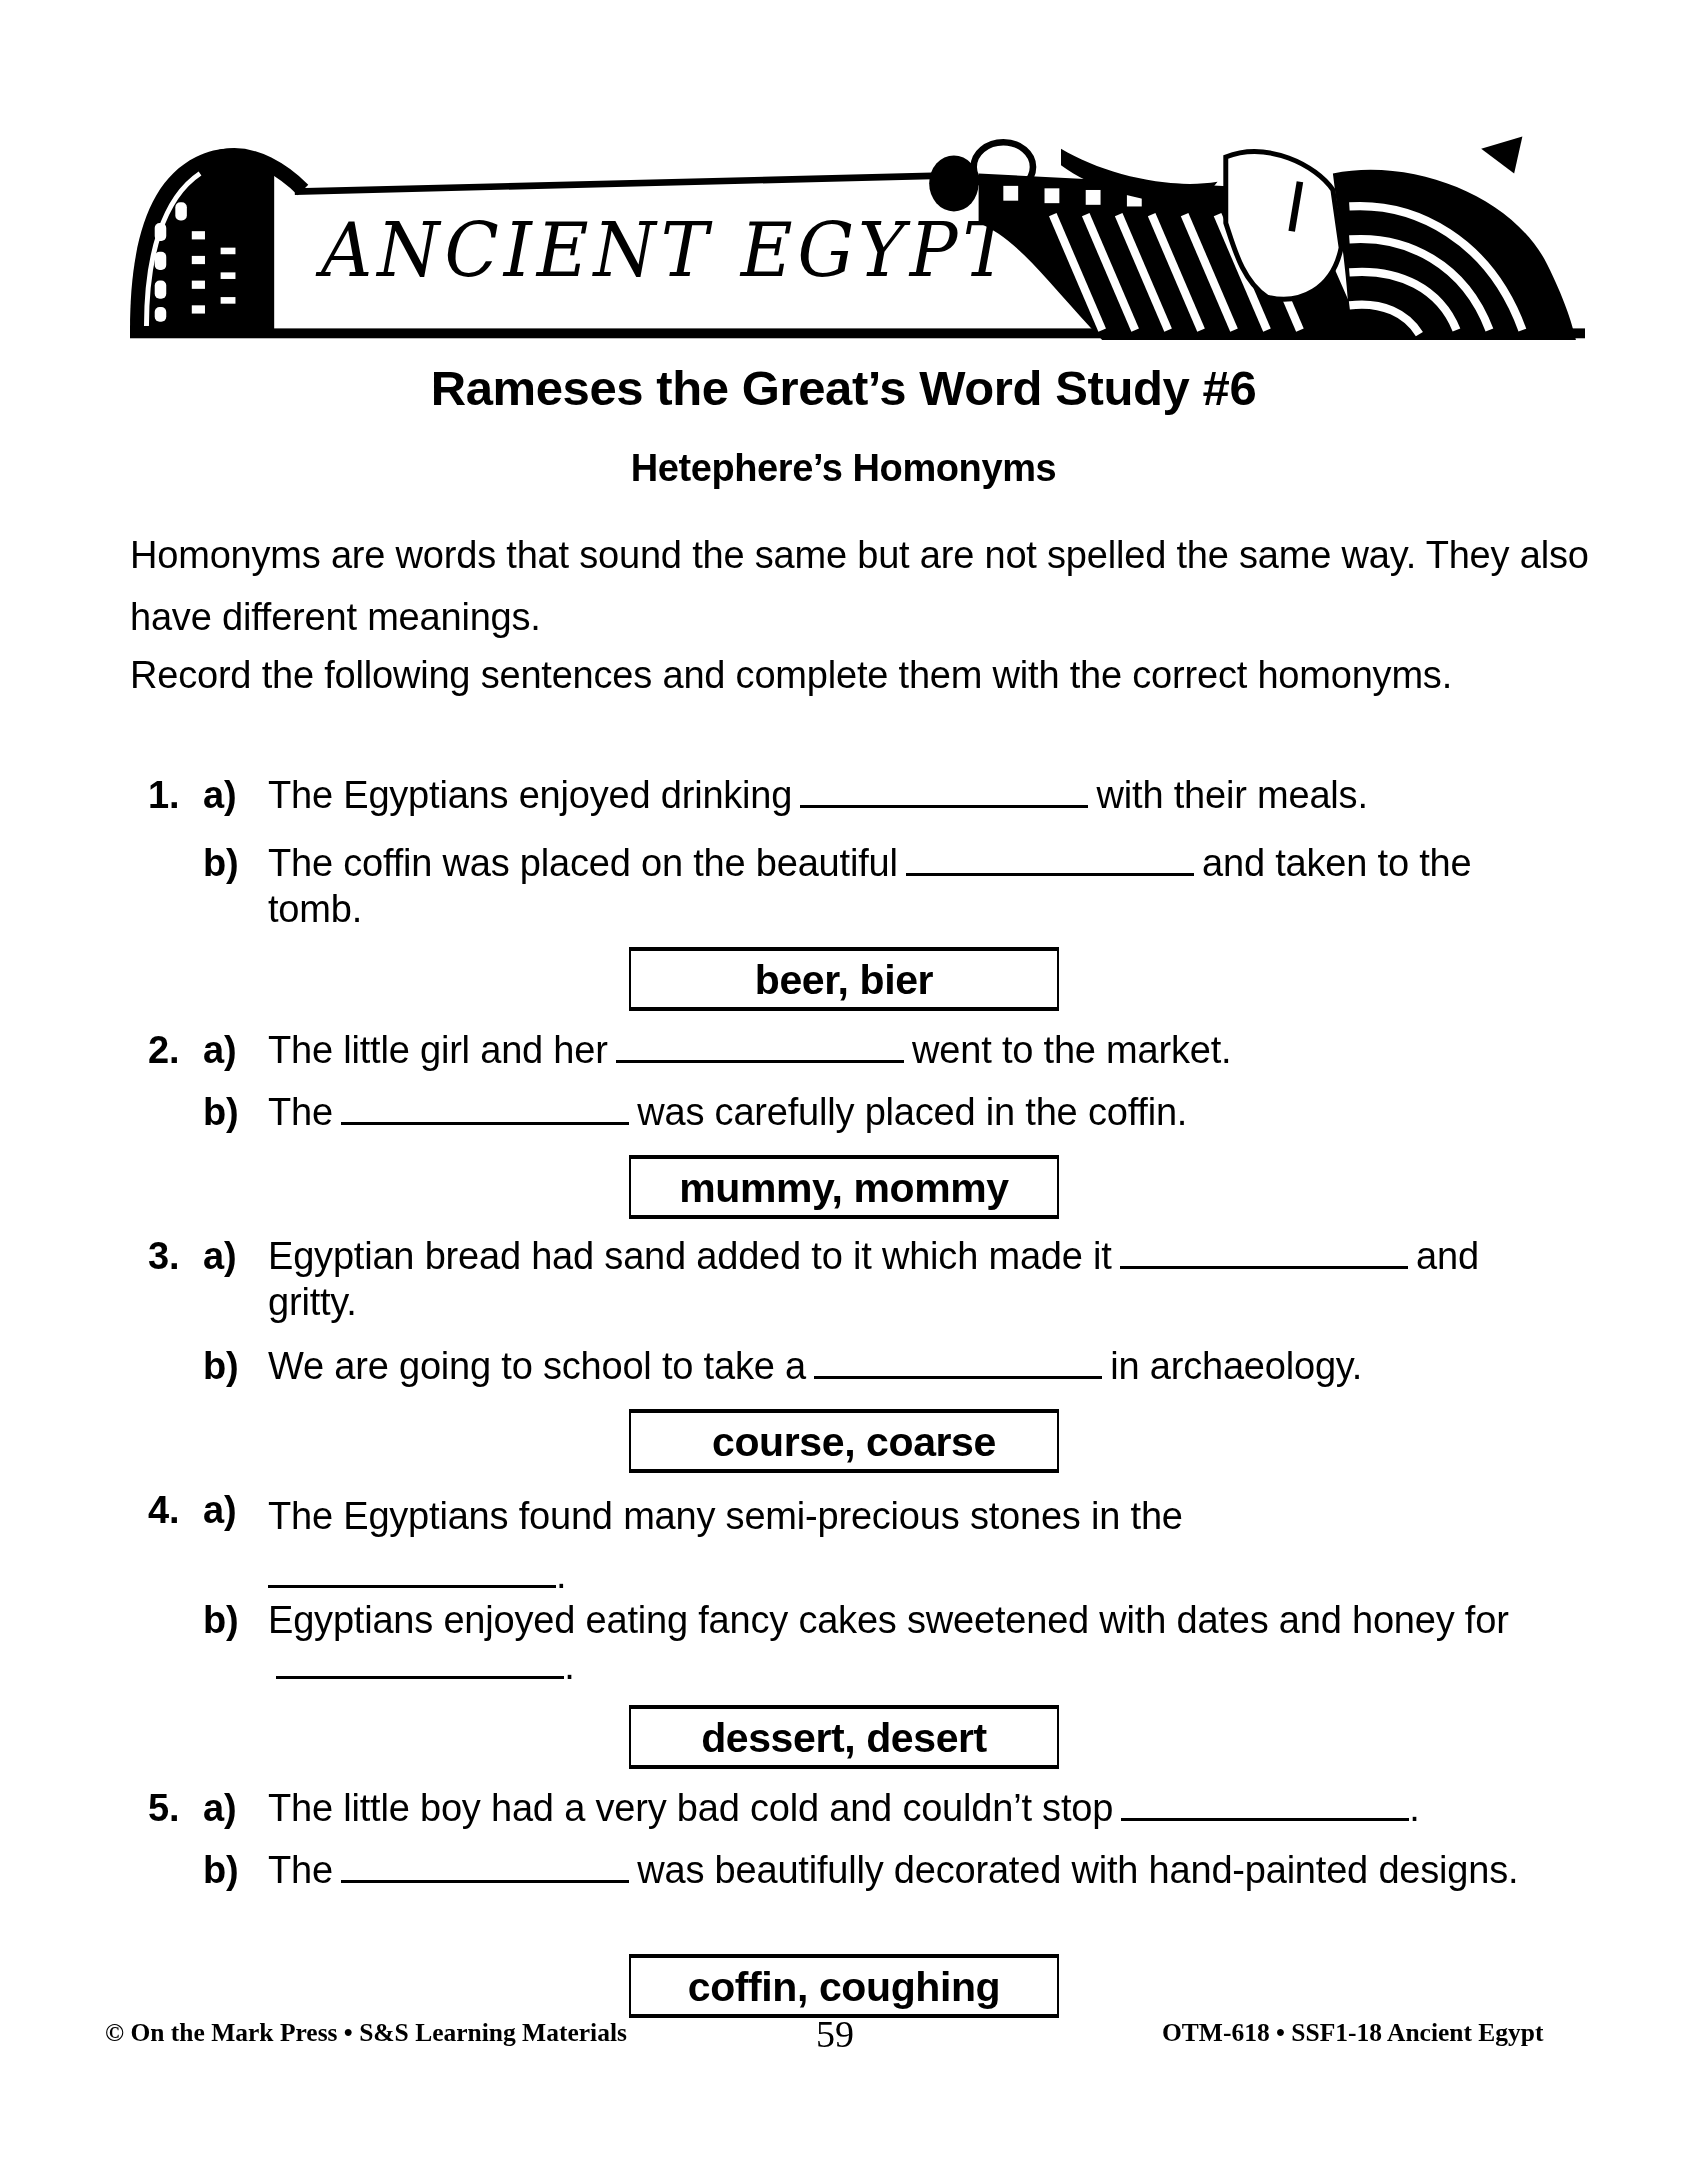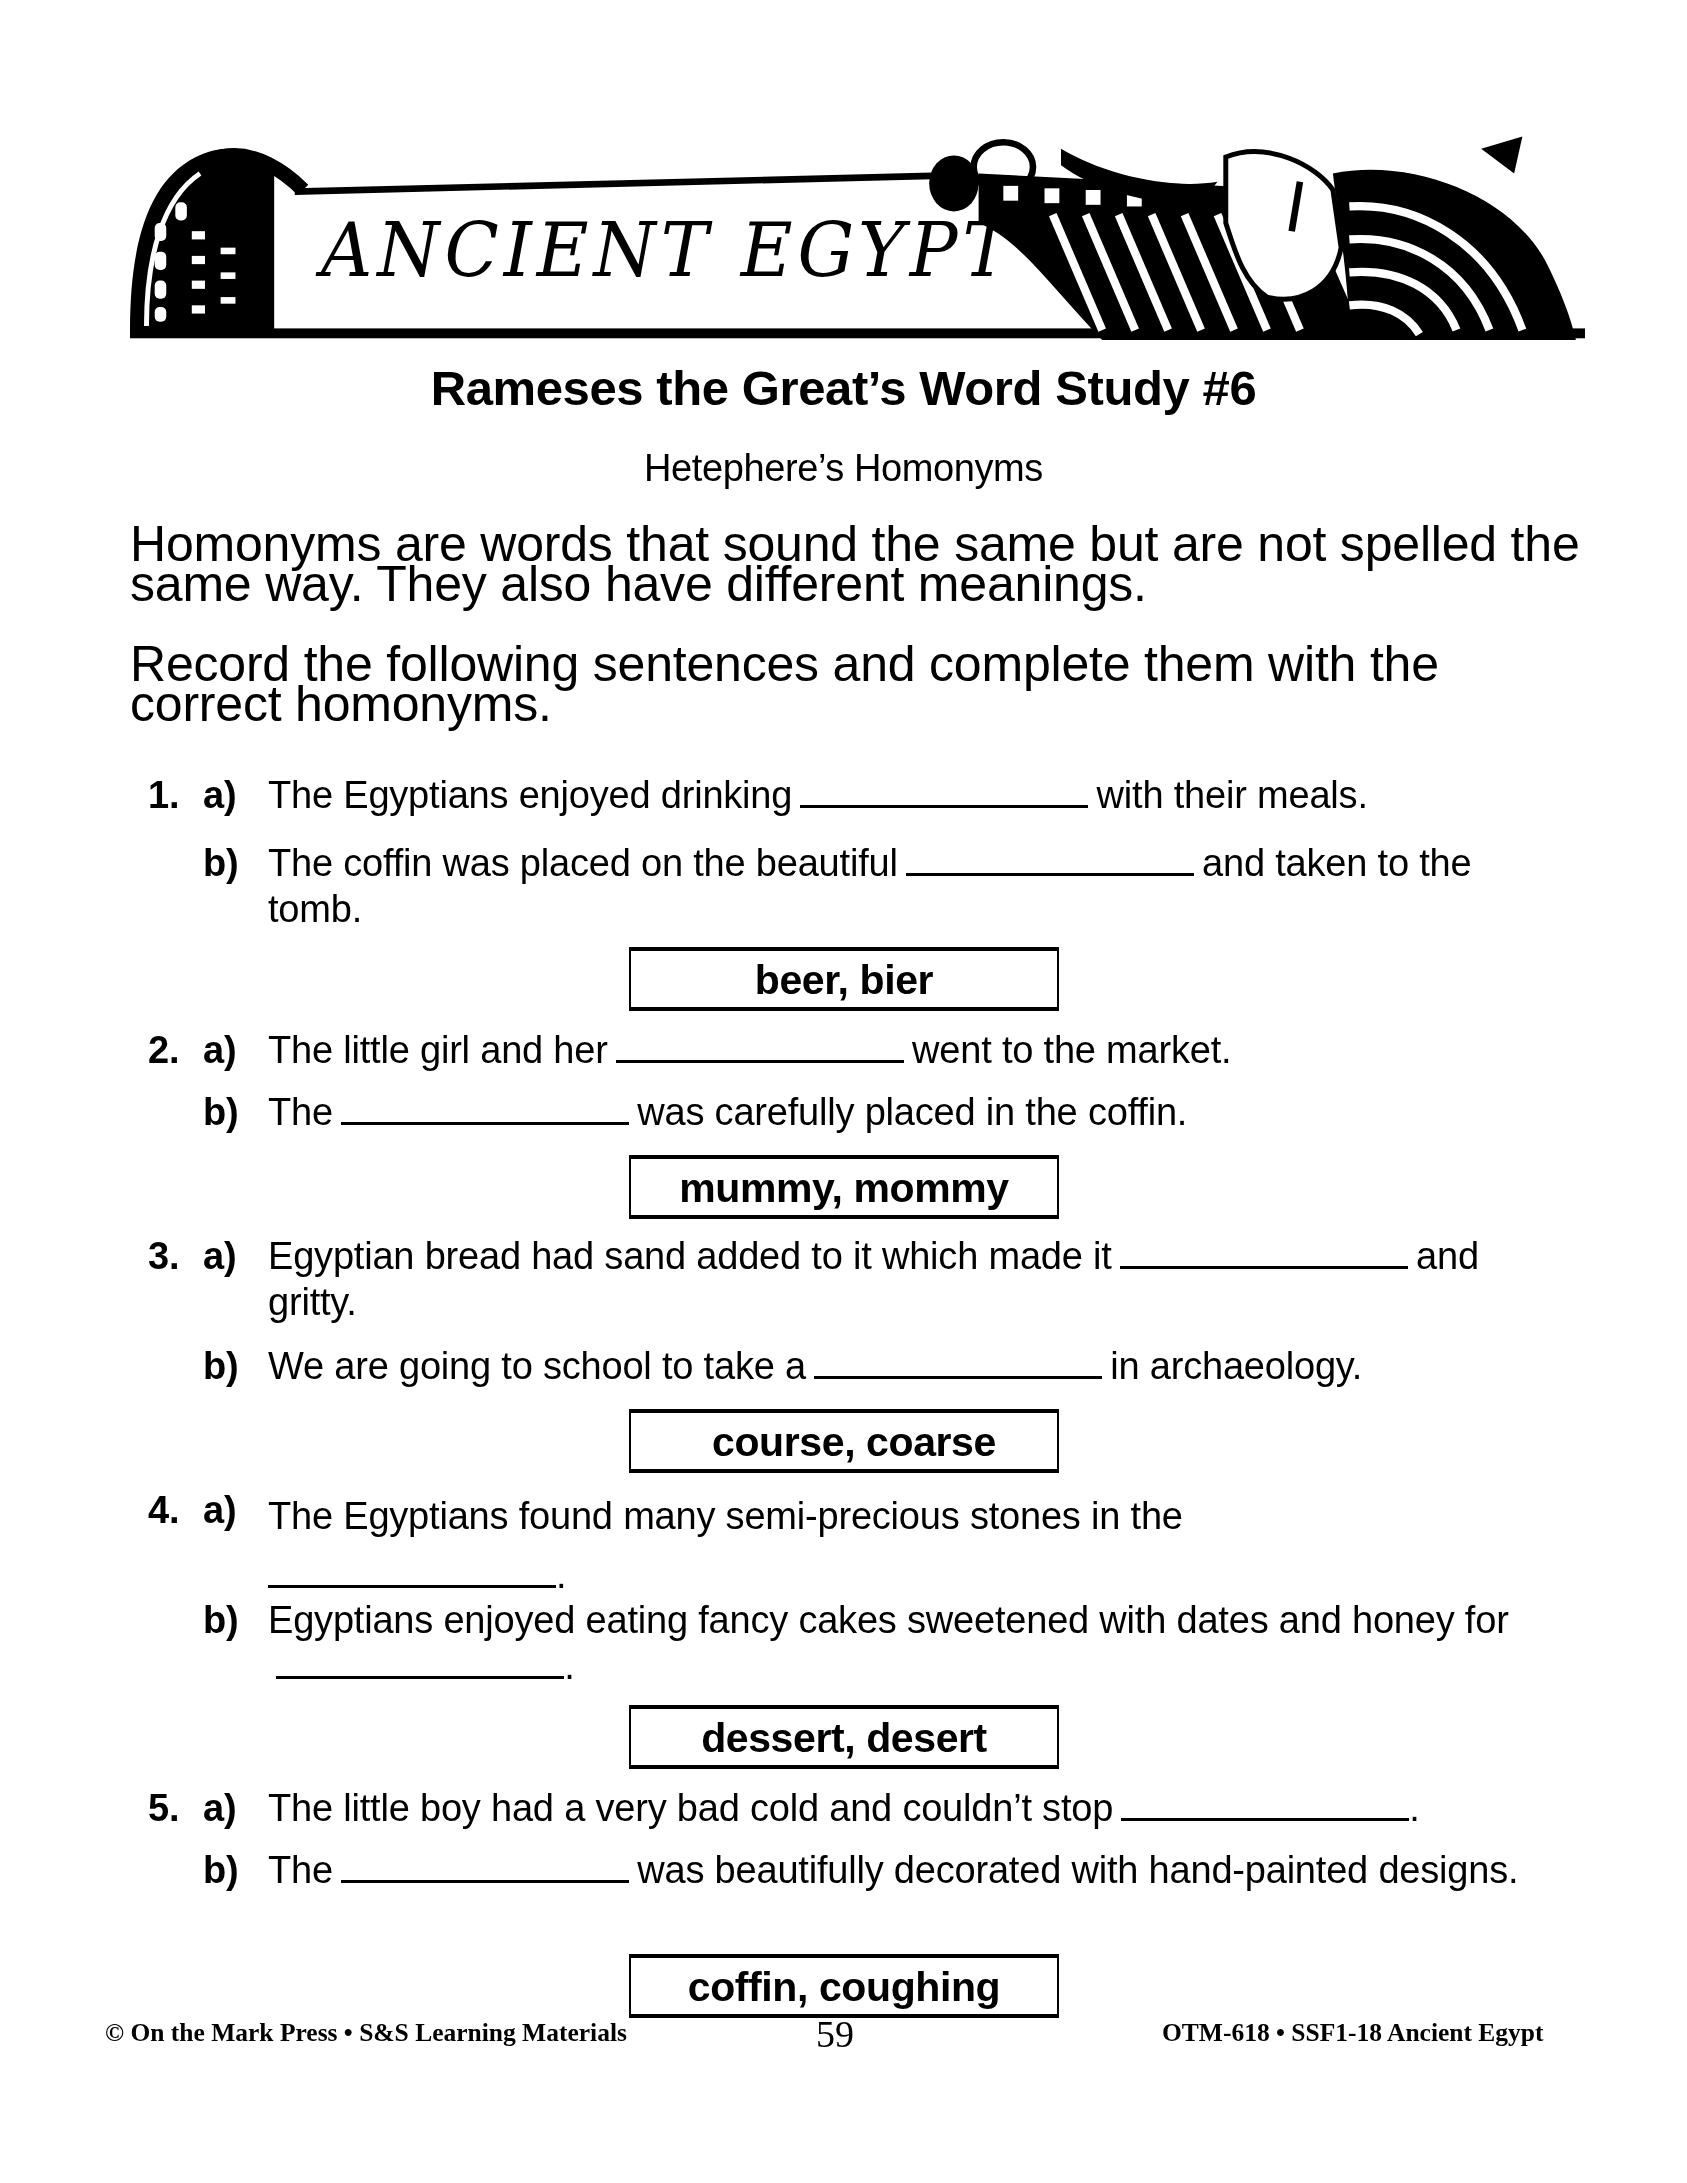--- a/index.html
+++ b/index.html
@@ -17,28 +17,28 @@
   }
 
   
   .title {
     position: absolute; left: 0; width: 1687px; top: 364px; text-align: center;
     font-family: "Liberation Sans", sans-serif; font-weight: bold; font-size: 49px;
     letter-spacing: -0.4px; line-height: 1;
   }
   .subtitle {
     position: absolute; left: 0; width: 1687px; top: 449px; text-align: center;
-    font-family: "Liberation Sans", sans-serif; font-weight: normal; font-size: 38px;
+    font-family: "Liberation Sans", sans-serif; font-weight: bold; font-size: 38px;
     letter-spacing: -0.4px; line-height: 1;
   }
 
   
   .para {
     position: absolute; left: 130px; width: 1466px;
-    font-family: "Liberation Sans", sans-serif; font-size: 50px; line-height: 40px;
+    font-family: "Liberation Sans", sans-serif; font-size: 38px; line-height: 62px;
     letter-spacing: -0.2px;
   }
 
   
   .q { position: absolute; left: 0; width: 1687px; font-family: "Liberation Sans", sans-serif; font-size: 38px; line-height: 46px; letter-spacing: -0.2px; }
   .qnum { position: absolute; left: 148px; font-weight: bold; }
   .qlet { position: absolute; left: 203px; }
   .qlet b { font-weight: bold; }
   .qtext { position: absolute; left: 268px; width: 1285px; }
   .blank {

